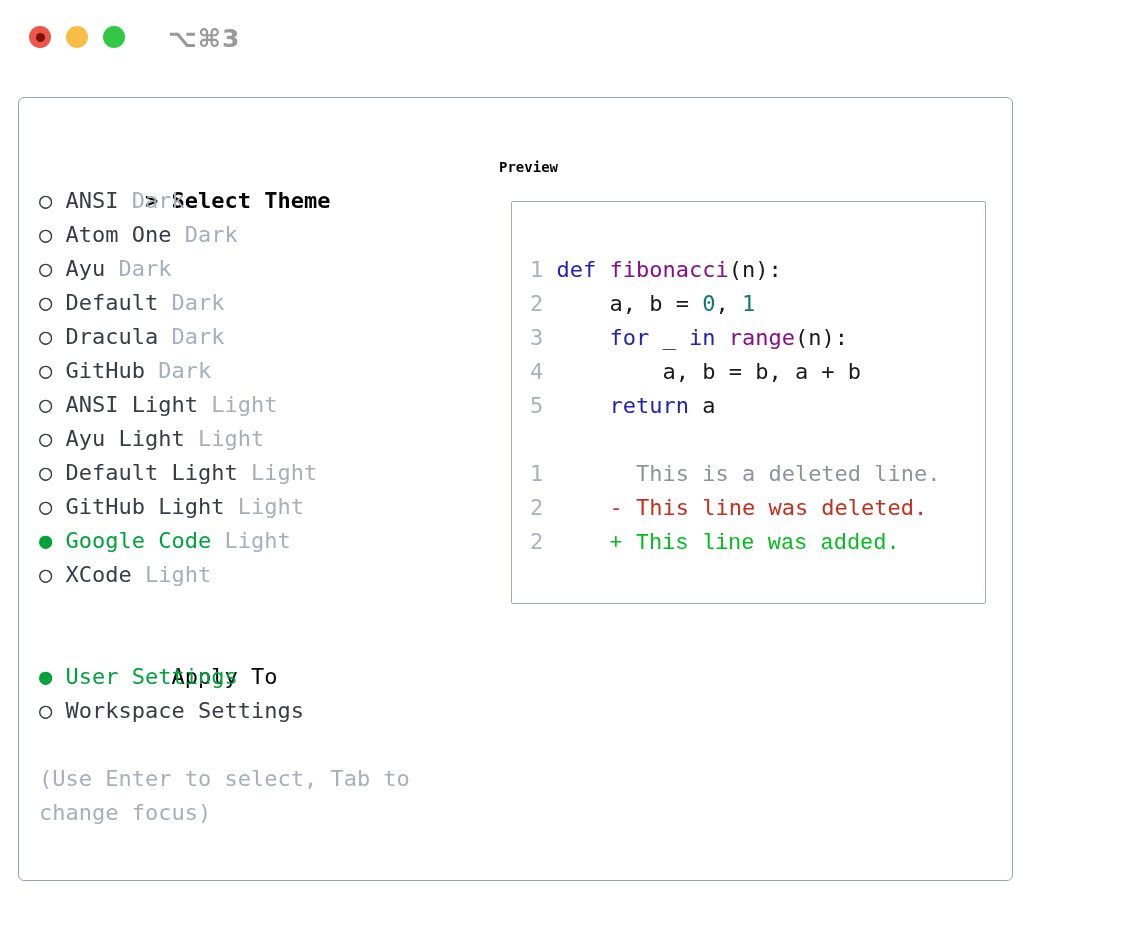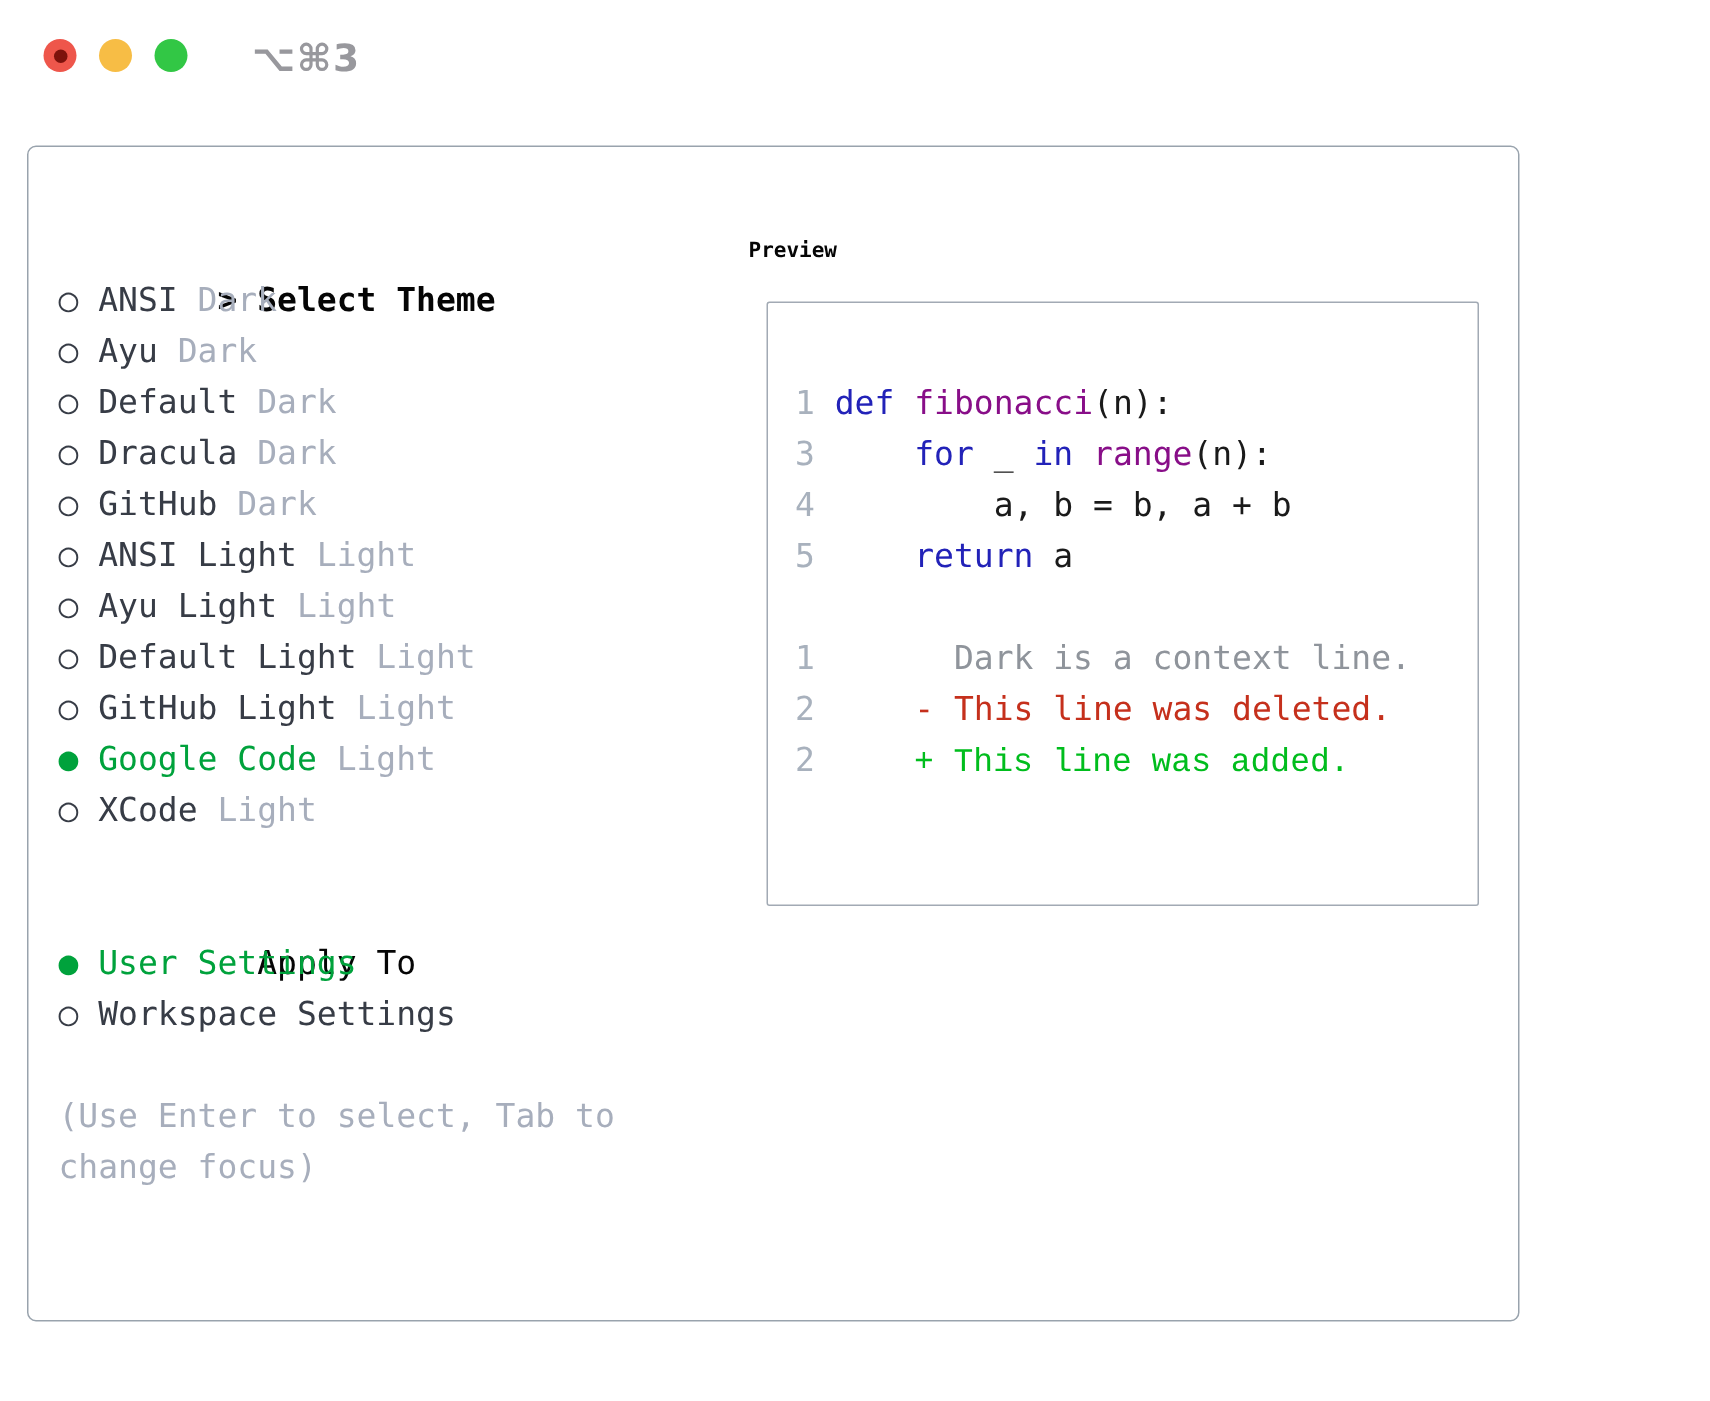--- a/index.html
+++ b/index.html
@@ -76,20 +76,21 @@
   </div>
 
   <div class="main-box">
 
     <div class="left-pane">
       <div class="trow hdr">
         <span class="mark">&gt;</span><span class="tname">Select Theme</span>
       </div>
       <div id="theme-list">
           <div class="trow"><span class="mark">○</span><span class="tname">ANSI</span><span class="tvariant">Dark</span></div>
+          <div class="trow"><span class="mark">○</span><span class="tname">Atom One</span><span class="tvariant">Dark</span></div>
           <div class="trow"><span class="mark">○</span><span class="tname">Ayu</span><span class="tvariant">Dark</span></div>
           <div class="trow"><span class="mark">○</span><span class="tname">Default</span><span class="tvariant">Dark</span></div>
           <div class="trow"><span class="mark">○</span><span class="tname">Dracula</span><span class="tvariant">Dark</span></div>
           <div class="trow"><span class="mark">○</span><span class="tname">GitHub</span><span class="tvariant">Dark</span></div>
           <div class="trow"><span class="mark">○</span><span class="tname">ANSI Light</span><span class="tvariant">Light</span></div>
           <div class="trow"><span class="mark">○</span><span class="tname">Ayu Light</span><span class="tvariant">Light</span></div>
           <div class="trow"><span class="mark">○</span><span class="tname">Default Light</span><span class="tvariant">Light</span></div>
           <div class="trow"><span class="mark">○</span><span class="tname">GitHub Light</span><span class="tvariant">Light</span></div>
           <div class="trow"><span class="mark sel">●</span><span class="tname sel">Google Code</span><span class="tvariant">Light</span></div>
           <div class="trow"><span class="mark">○</span><span class="tname">XCode</span><span class="tvariant">Light</span></div>
@@ -104,24 +105,25 @@
         </div>
       <div class="blank"></div>
       <div class="footer-line">(Use Enter to select, Tab to</div>
       <div class="footer-line">change focus)</div>
     </div>
 
     <div class="preview-title">Preview</div>
     <div class="preview-box">
       <div id="preview-code">
           <div class="pline"><span class="lineno">1</span><span class="tok-kwd">def</span><span class="tok-pln"> </span><span class="tok-typ">fibonacci</span><span class="tok-pln">(n):</span></div>
+          <div class="pline"><span class="lineno">2</span><span class="tok-pln">    a, b = </span><span class="tok-lit">0</span><span class="tok-pln">, </span><span class="tok-lit">1</span></div>
           <div class="pline"><span class="lineno">3</span><span class="tok-pln">    </span><span class="tok-kwd">for</span><span class="tok-pln"> _ </span><span class="tok-kwd">in</span><span class="tok-pln"> </span><span class="tok-typ">range</span><span class="tok-pln">(n):</span></div>
           <div class="pline"><span class="lineno">4</span><span class="tok-pln">        a, b = b, a + b</span></div>
           <div class="pline"><span class="lineno">5</span><span class="tok-pln">    </span><span class="tok-kwd">return</span><span class="tok-pln"> a</span></div>
           <div class="pline"><span class="lineno"></span></div>
-          <div class="pline"><span class="lineno">1</span><span class="tok-ctx">      Dark is a context line.</span></div>
+          <div class="pline"><span class="lineno">1</span><span class="tok-ctx">      This is a deleted line.</span></div>
           <div class="pline"><span class="lineno">2</span><span class="tok-del">    - This line was deleted.</span></div>
           <div class="pline"><span class="lineno">2</span><span class="tok-add">    + This line was added.</span></div>
         </div>
     </div>
 
   </div>
 </div>
 
 </body></html>

